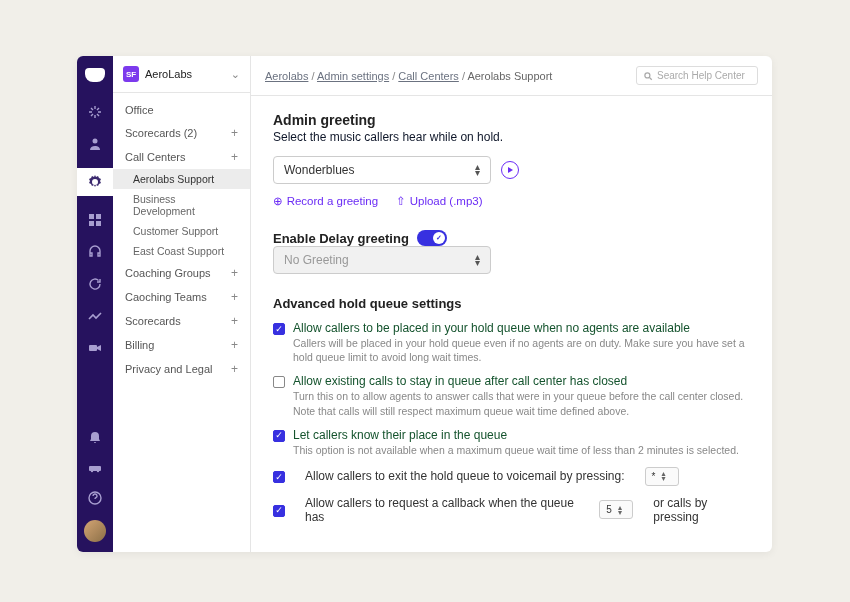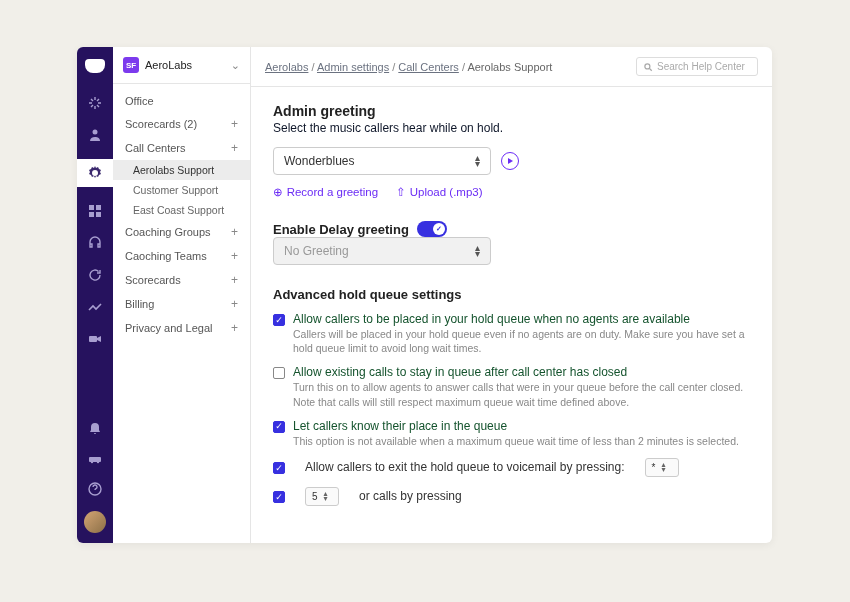--- a/index.html
+++ b/index.html
@@ -1,17 +1,17 @@
 <!DOCTYPE html>
 <html><head>
 <meta charset="utf-8">
 <style>
 * { box-sizing: border-box; margin: 0; padding: 0; }
 body { font-family: -apple-system, BlinkMacSystemFont, "Segoe UI", sans-serif; background: #f1efe9; width: 850px; height: 602px; overflow: hidden; font-size: 12px; color: #333; }
-.app { display: flex; position: absolute; left: 77px; top: 47px; width: 695px; height: 496px; background: #fff; border-radius: 6px; overflow: hidden; box-shadow: 0 2px 8px rgba(0,0,0,0.06); }
+.app { display: flex; position: absolute; left: 77px; top: 56px; width: 695px; height: 496px; background: #fff; border-radius: 6px; overflow: hidden; box-shadow: 0 2px 8px rgba(0,0,0,0.06); }
 .rail { width: 36px; background: #26125e; display: flex; flex-direction: column; align-items: center; padding-top: 12px; gap: 16px; color: #a89ed0; position: relative; }
 .rail .logo { width: 20px; height: 14px; background: #fff; border-radius: 4px 4px 8px 8px; margin-bottom: 6px; }
 .rail .ic { width: 16px; height: 16px; display: flex; align-items: center; justify-content: center; cursor: pointer; }
 .rail .ic svg { width: 16px; height: 16px; }
 .rail .ic.active { background: #fff; color: #26125e; width: 36px; height: 28px; }
 .rail .bottom { position: absolute; bottom: 10px; display: flex; flex-direction: column; align-items: center; gap: 14px; }
 .rail .avatar { width: 22px; height: 22px; border-radius: 50%; background: linear-gradient(135deg,#d4a574,#8b6f47); }
 .sidebar { width: 138px; border-right: 1px solid #e5e5e5; font-size: 11px; color: #555; }
 .org { display: flex; align-items: center; padding: 10px 10px; border-bottom: 1px solid #e5e5e5; cursor: pointer; }
 .org .badge { width: 16px; height: 16px; background: #7c3aed; color: #fff; border-radius: 3px; font-size: 8px; display: flex; align-items: center; justify-content: center; margin-right: 6px; font-weight: 600; }
@@ -146,20 +146,21 @@
         </div>
       <div class="nav-item">
           <span class="lbl">Scorecards (2)</span>
           <span class="plus">+</span>
         </div>
       <div class="nav-item">
           <span class="lbl">Call Centers</span>
           <span class="plus">+</span>
         </div>
       <div class="nav-sub active">Aerolabs Support</div>
+      <div class="nav-sub">Business Development</div>
       <div class="nav-sub">Customer Support</div>
       <div class="nav-sub">East Coast Support</div>
       <div class="nav-item">
           <span class="lbl">Coaching Groups</span>
           <span class="plus">+</span>
         </div>
       <div class="nav-item">
           <span class="lbl">Caoching Teams</span>
           <span class="plus">+</span>
         </div>
@@ -256,20 +257,21 @@
           <div class="inline-row">
             <div class="cb checked"></div>
             <span class="t">Allow callers to exit the hold queue to voicemail by pressing:</span>
             <div class="mini-select">
               <span>*</span>
               <span class="sort">▴<br>▾</span>
             </div>
           </div>
           <div class="inline-row">
             <div class="cb checked"></div>
+            <span class="t">Allow callers to request a callback when the queue has</span>
             <div class="mini-select">
               <span>5</span>
               <span class="sort">▴<br>▾</span>
             </div>
             <span class="t">or calls by pressing</span>
           </div>
         </div>
       </div>
     </div>
   </div>

